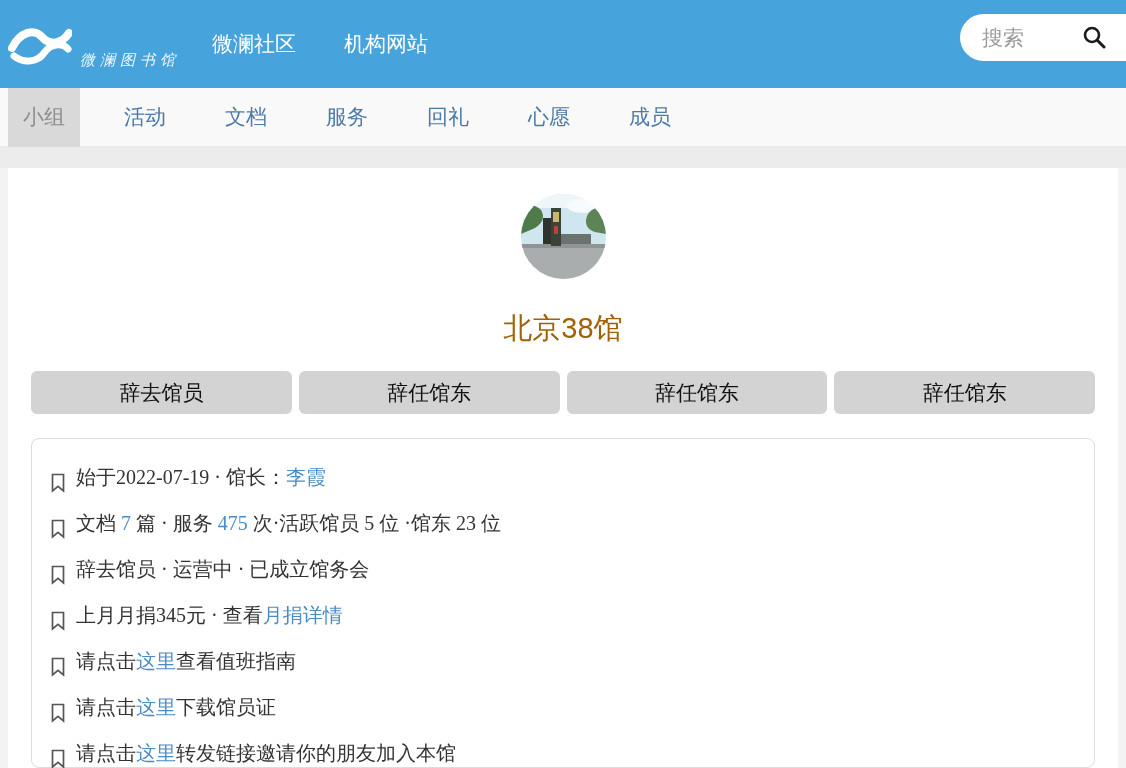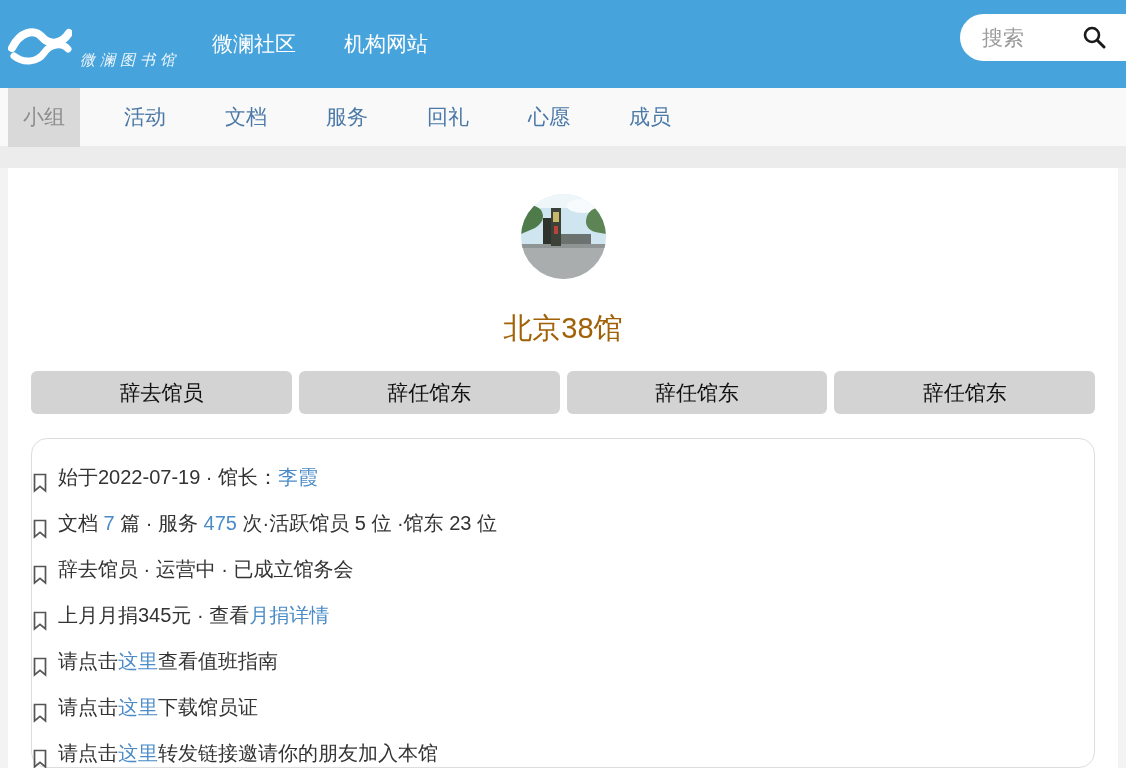--- a/index.html
+++ b/index.html
@@ -28,22 +28,22 @@
 
   
   .main { background:#fff; margin:0 8px; height:690px; padding:26px 23px 0 23px; }
   .avatar { width:85px; height:85px; border-radius:50%; overflow:hidden; margin:0 auto; display:block; cursor:pointer; }
   .gtitle { text-align:center; font-size:29px; font-weight:400; color:#a16207; margin-top:30px; }
 
   .actions { display:flex; gap:7px; margin-top:22px; }
   .action-btn { flex:1; height:43px; background:#d3d3d3; border:none; border-radius:6px;
     font-size:21px; color:#111; font-family:inherit; cursor:pointer; }
 
-  .card { margin-top:24px; border:1px solid #ddd; border-radius:16px; background:#fff;
-    padding:20px 18px 0 0; height:330px; }
+  .card { margin-top:24px; border:1px solid #ddd; border-radius:8px; background:#fff;
+    padding:20px 18px 0 18px; height:330px;font-family:Liberation Serif, serif; }
   .info-row { display:flex; align-items:flex-start; font-size:20px; line-height:37px; color:#333; }
   .info-row .bm { flex:0 0 auto; margin:9px 10px 0 0; }
   .info-row a { color:#4a8bc8; text-decoration:none; cursor:pointer; }
 </style>
 </head>
 <body>
 
 <div class="header">
   <div class="logo">
     <svg width="64" height="52" viewBox="0 0 64 52">

